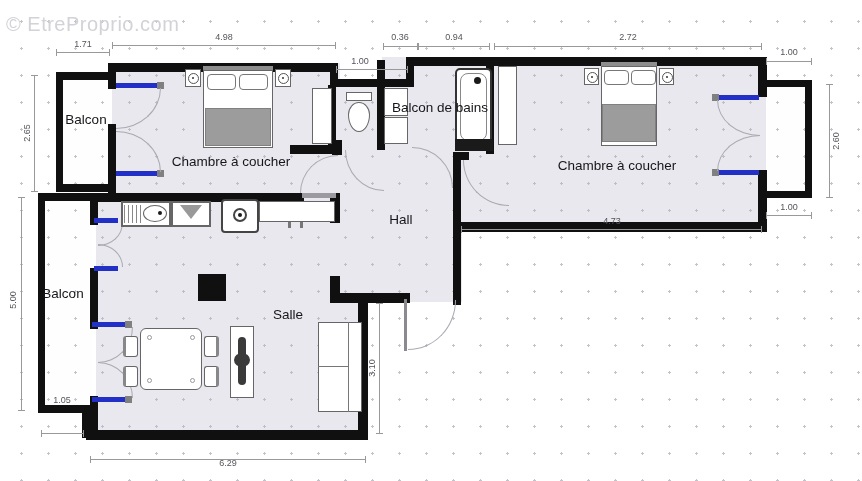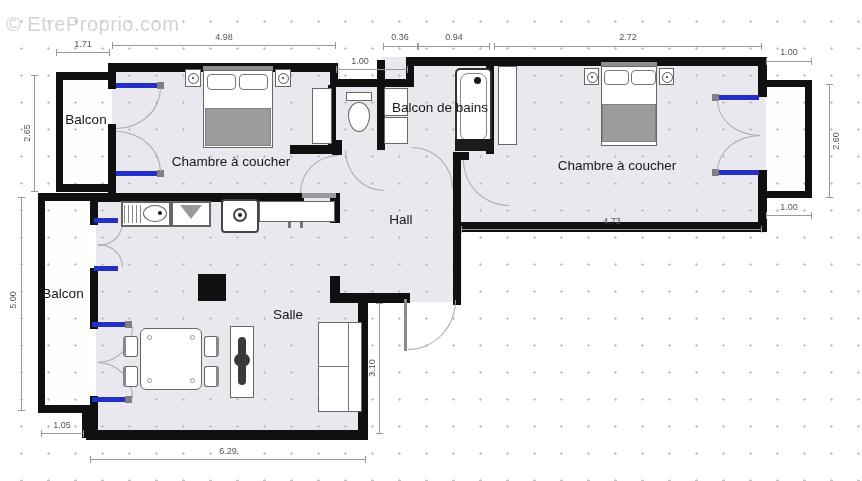--- a/index.html
+++ b/index.html
@@ -223,22 +223,22 @@
   <div class="dim-label" style="left:360px;top:61px;">1.00</div>
   <div class="dim-label" style="left:400px;top:37px;">0.36</div>
   <div class="dim-label" style="left:454px;top:37px;">0.94</div>
   <div class="dim-label" style="left:628px;top:37px;">2.72</div>
   <div class="dim-label" style="left:789px;top:52px;">1.00</div>
   <div class="dim-label rot" style="left:836px;top:141px;">2.60</div>
   <div class="dim-label" style="left:789px;top:207px;">1.00</div>
   <div class="dim-label" style="left:612px;top:221px;">4.73</div>
   <div class="dim-label rot" style="left:27px;top:133px;">2.65</div>
   <div class="dim-label rot" style="left:13px;top:300px;">5.00</div>
-  <div class="dim-label" style="left:62px;top:425px;">1.05</div>
-  <div class="dim-label" style="left:228px;top:451px;">6.29</div>
+  <div class="dim-label" style="left:62px;top:400px;">1.05</div>
+  <div class="dim-label" style="left:228px;top:463px;">6.29</div>
   <div class="dim-label rot" style="left:372px;top:368px;">3.10</div>
 
   <div class="room-label" style="left:86px;top:119px;">Balcon</div>
   <div class="room-label" style="left:231px;top:161px;">Chambre à coucher</div>
   <div class="room-label" style="left:440px;top:107px;">Balcon de bains</div>
   <div class="room-label" style="left:617px;top:165px;">Chambre à coucher</div>
   <div class="room-label" style="left:401px;top:219px;">Hall</div>
   <div class="room-label" style="left:63px;top:293px;">Balcon</div>
   <div class="room-label" style="left:288px;top:314px;">Salle</div>
 

